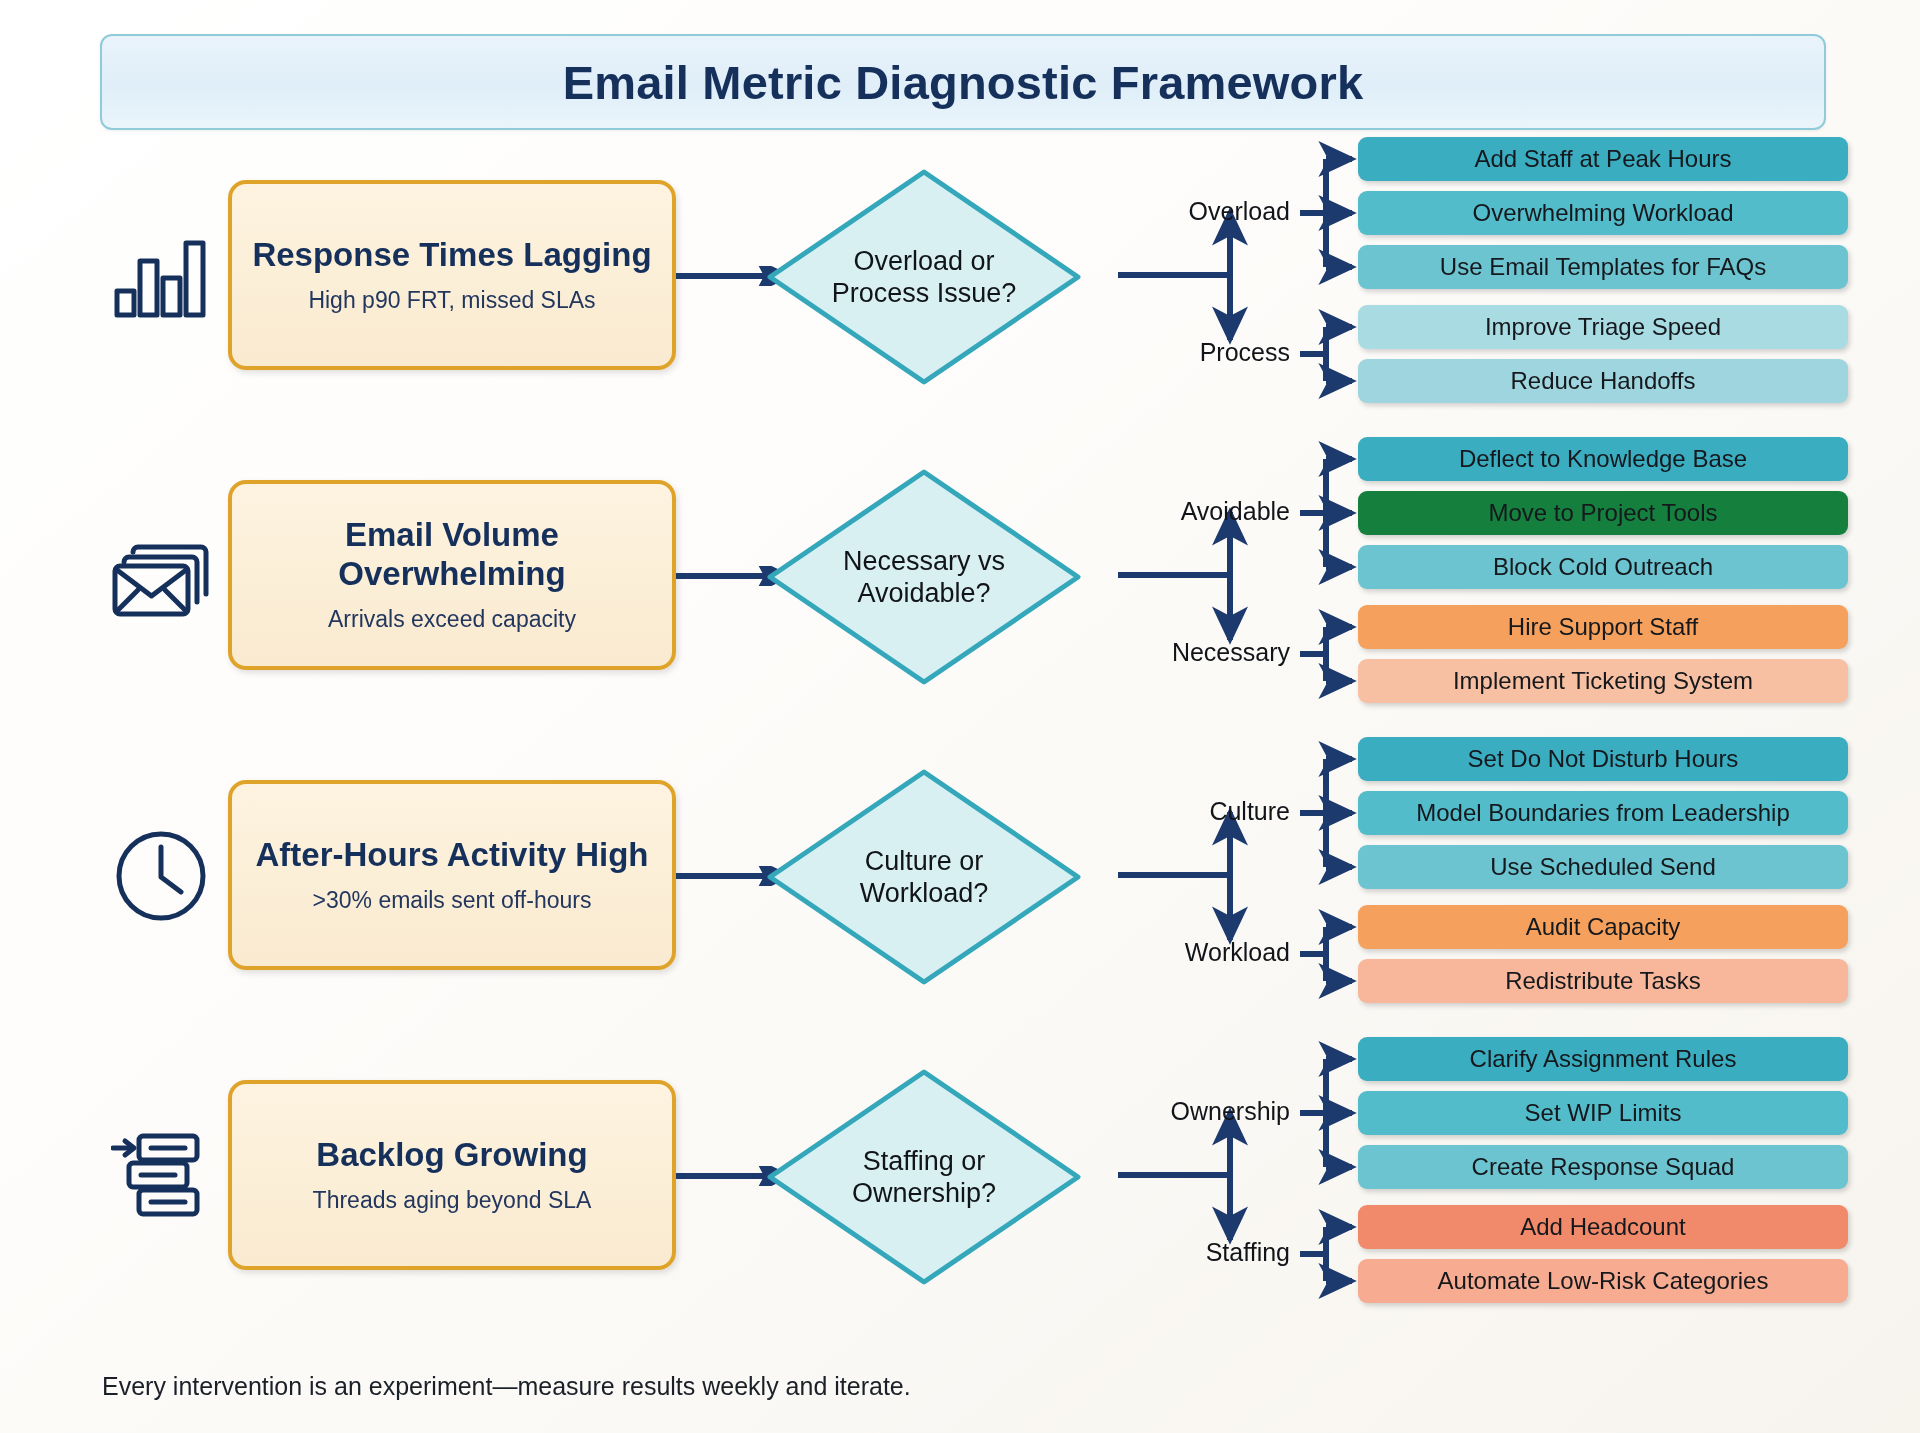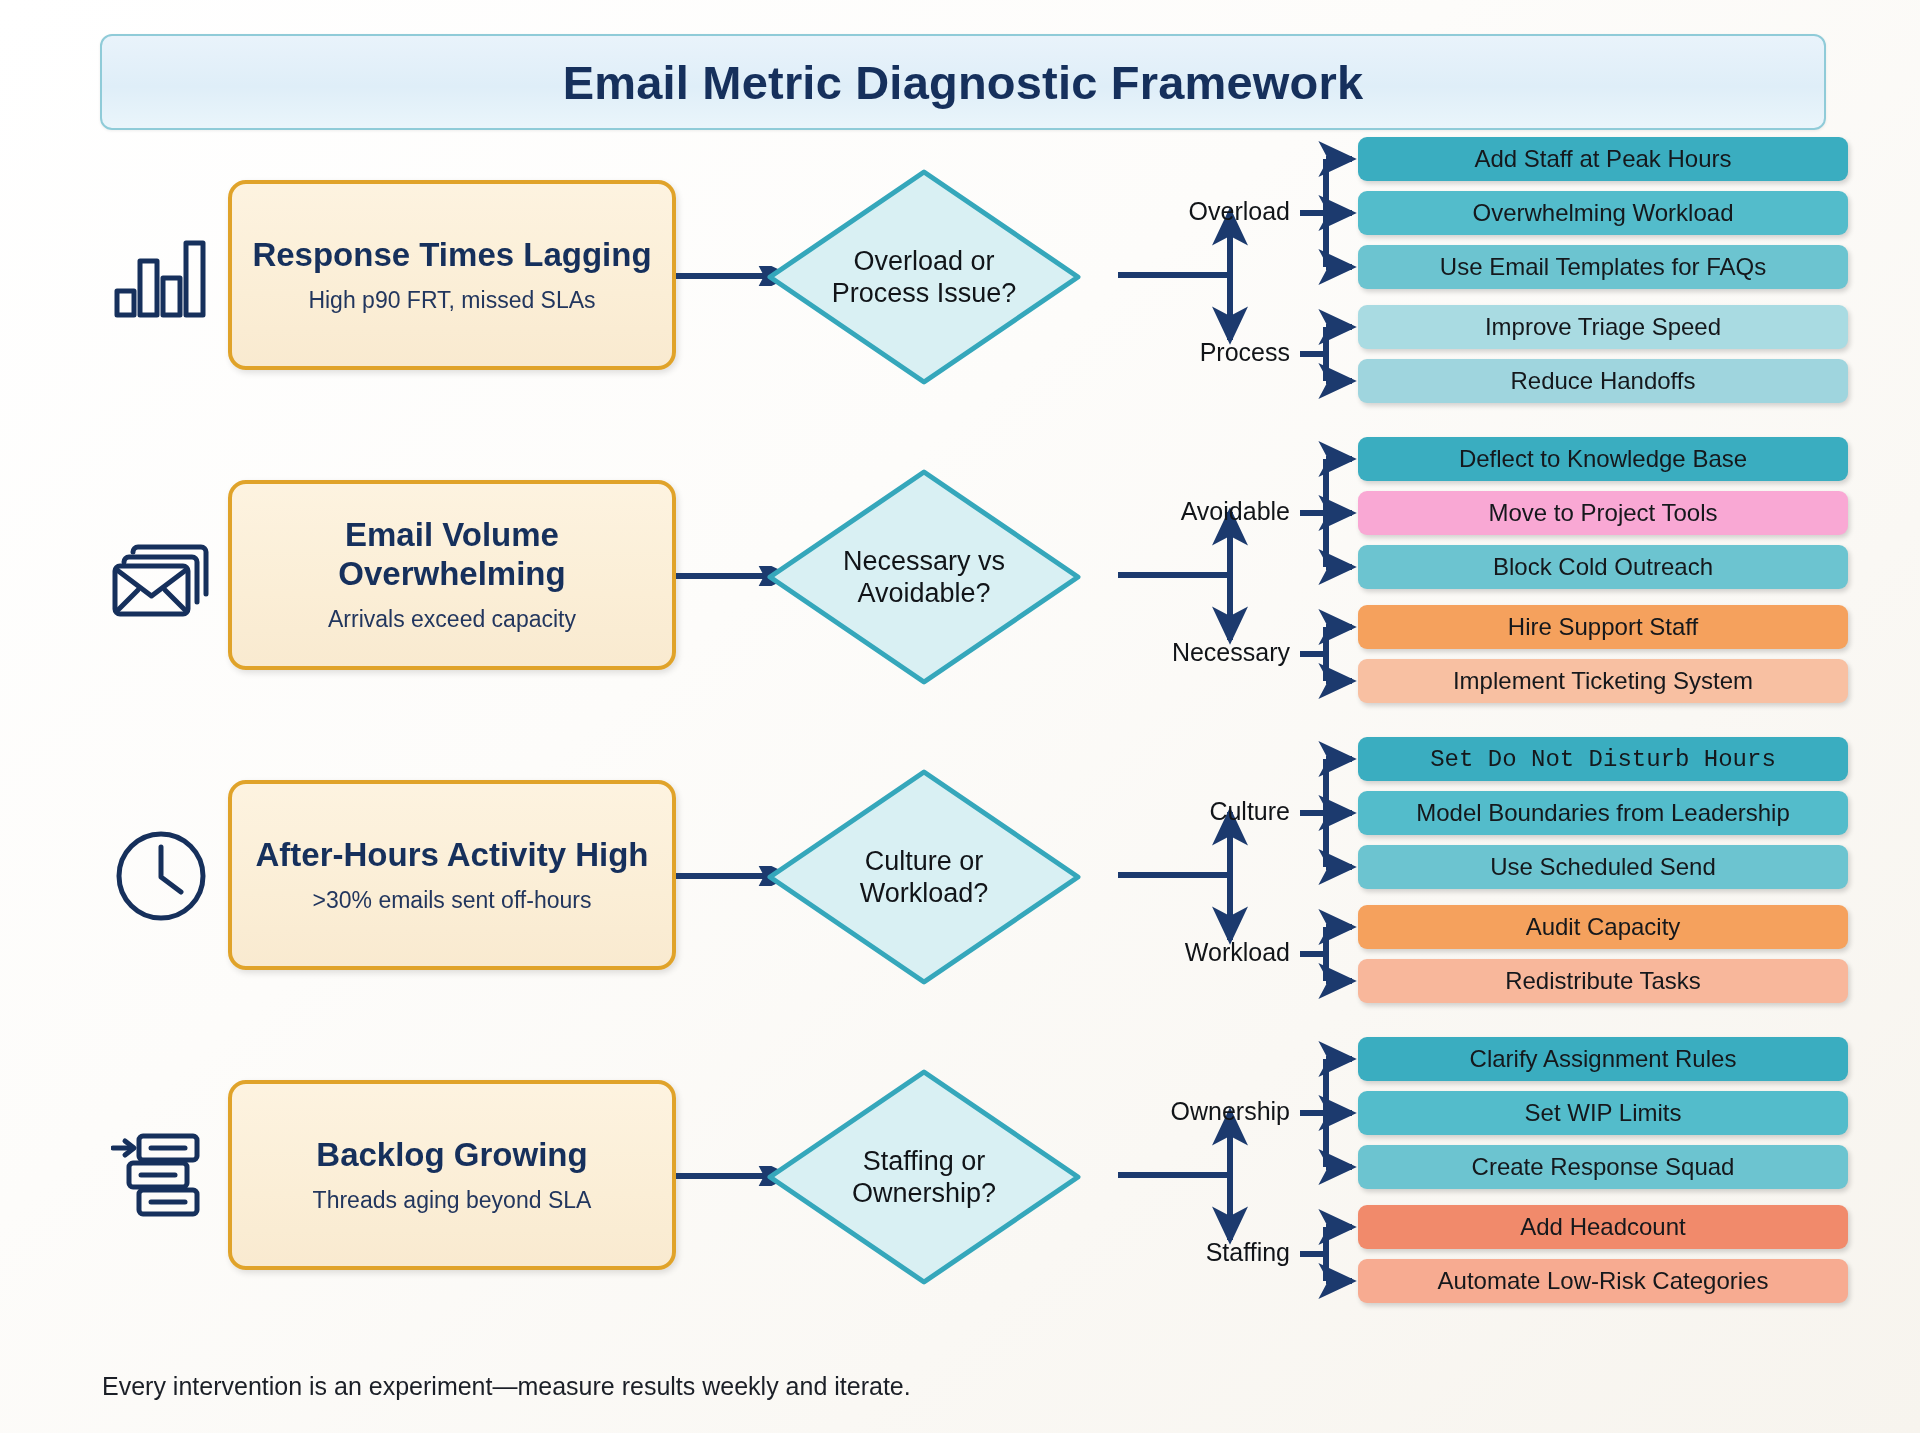--- a/index.html
+++ b/index.html
@@ -316,21 +316,21 @@
         <path d="M0,0 L6.4,3 L0,6 L1.6,3 Z" fill="#1c3a6e"></path>
             </marker>
           </defs>
           <line x1="0" y1="82" x2="26" y2="82" stroke="#1c3a6e" stroke-width="6"></line>
           <line x1="26" y1="28" x2="26" y2="136" stroke="#1c3a6e" stroke-width="6"></line>
           <line x1="26" y1="28" x2="52" y2="28" stroke="#1c3a6e" stroke-width="6" marker-end="url(#br10)"></line>
           <line x1="26" y1="82" x2="52" y2="82" stroke="#1c3a6e" stroke-width="6" marker-end="url(#br10)"></line>
           <line x1="26" y1="136" x2="52" y2="136" stroke="#1c3a6e" stroke-width="6" marker-end="url(#br10)"></line>
         </svg></div>
       <div class="pill" style="top: -23px; background: rgb(58, 173, 192);">Deflect to Knowledge Base</div>
-      <div class="pill" style="top: 31px; background: #f9a8d4;">Move to Project Tools</div>
+      <div class="pill" style="top: 31px; background: #15803d;">Move to Project Tools</div>
       <div class="pill" style="top: 85px; background: rgb(108, 196, 208);">Block Cold Outreach</div>
       <div class="branch-label lower" style="left: 0px; width: 1290px; top: 178px;">Necessary</div>
       <div class="bracket" style="left: 1300px; top: 139px; width: 56px; height: 110px;"><svg width="56" height="110" style="overflow:visible">
       <defs>
             <marker id="br11" markerWidth="7" markerHeight="7" refX="5.6" refY="3" orient="auto">
         <path d="M0,0 L6.4,3 L0,6 L1.6,3 Z" fill="#1c3a6e"></path>
             </marker>
           </defs>
           <line x1="0" y1="55" x2="26" y2="55" stroke="#1c3a6e" stroke-width="6"></line>
           <line x1="26" y1="28" x2="26" y2="82" stroke="#1c3a6e" stroke-width="6"></line>
@@ -388,21 +388,21 @@
             <marker id="br20" markerWidth="7" markerHeight="7" refX="5.6" refY="3" orient="auto">
         <path d="M0,0 L6.4,3 L0,6 L1.6,3 Z" fill="#1c3a6e"></path>
             </marker>
           </defs>
           <line x1="0" y1="82" x2="26" y2="82" stroke="#1c3a6e" stroke-width="6"></line>
           <line x1="26" y1="28" x2="26" y2="136" stroke="#1c3a6e" stroke-width="6"></line>
           <line x1="26" y1="28" x2="52" y2="28" stroke="#1c3a6e" stroke-width="6" marker-end="url(#br20)"></line>
           <line x1="26" y1="82" x2="52" y2="82" stroke="#1c3a6e" stroke-width="6" marker-end="url(#br20)"></line>
           <line x1="26" y1="136" x2="52" y2="136" stroke="#1c3a6e" stroke-width="6" marker-end="url(#br20)"></line>
         </svg></div>
-      <div class="pill" style="top: -23px; background: rgb(58, 173, 192); font-family: Liberation Mono, monospace;">Set Do Not Disturb Hours</div>
+      <div class="pill" style="top: -23px; background: rgb(58, 173, 192);">Set Do Not Disturb Hours</div>
       <div class="pill" style="top: 31px; background: rgb(83, 188, 203);">Model Boundaries from Leadership</div>
       <div class="pill" style="top: 85px; background: rgb(108, 196, 208);">Use Scheduled Send</div>
       <div class="branch-label lower" style="left: 0px; width: 1290px; top: 178px;">Workload</div>
       <div class="bracket" style="left: 1300px; top: 139px; width: 56px; height: 110px;"><svg width="56" height="110" style="overflow:visible">
       <defs>
             <marker id="br21" markerWidth="7" markerHeight="7" refX="5.6" refY="3" orient="auto">
         <path d="M0,0 L6.4,3 L0,6 L1.6,3 Z" fill="#1c3a6e"></path>
             </marker>
           </defs>
           <line x1="0" y1="55" x2="26" y2="55" stroke="#1c3a6e" stroke-width="6"></line>

